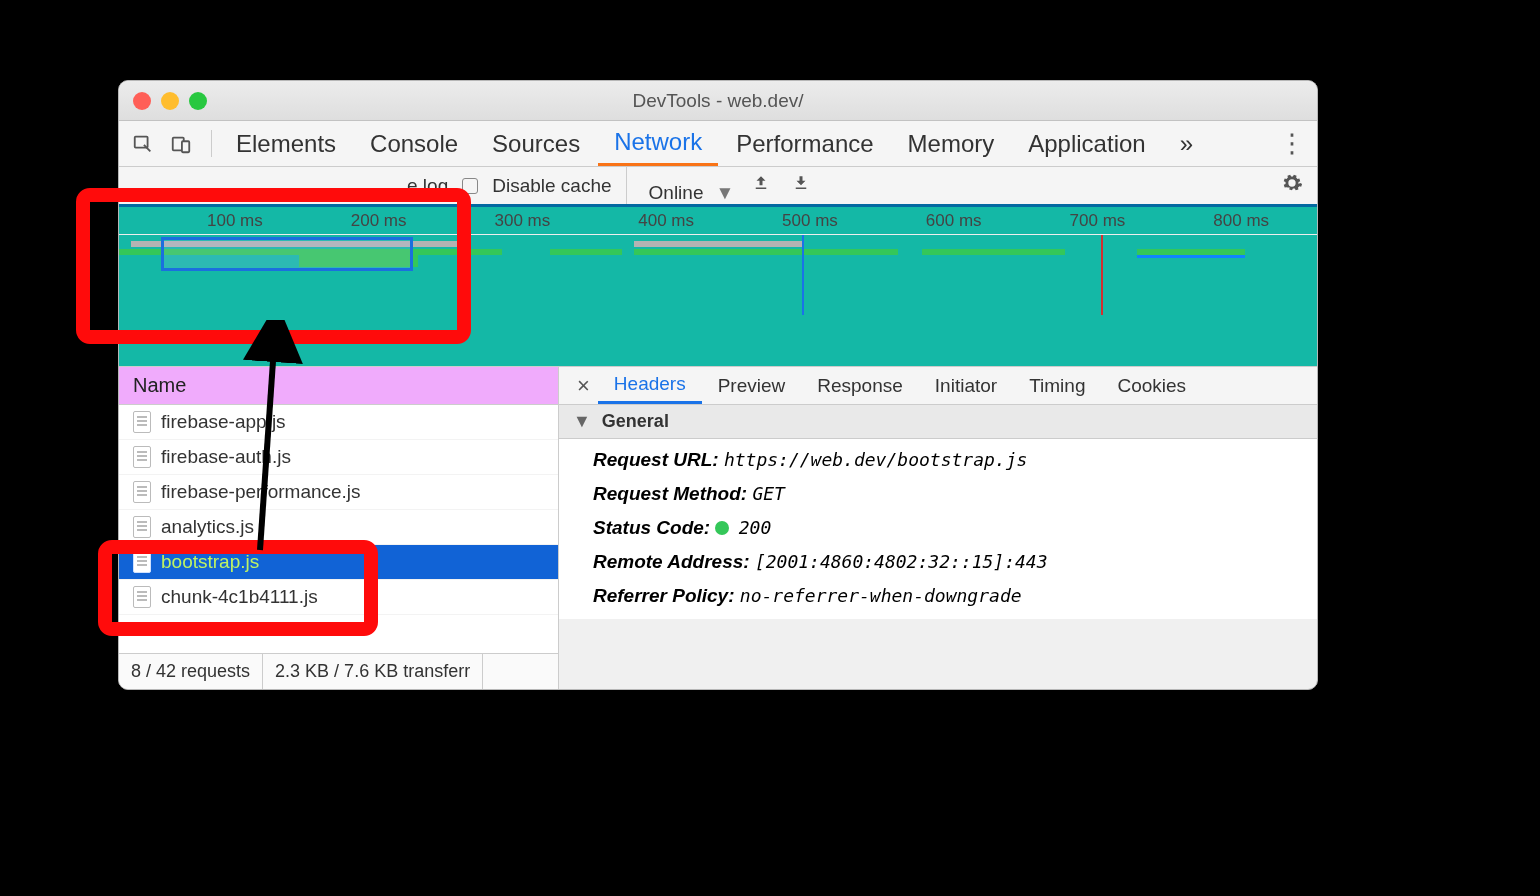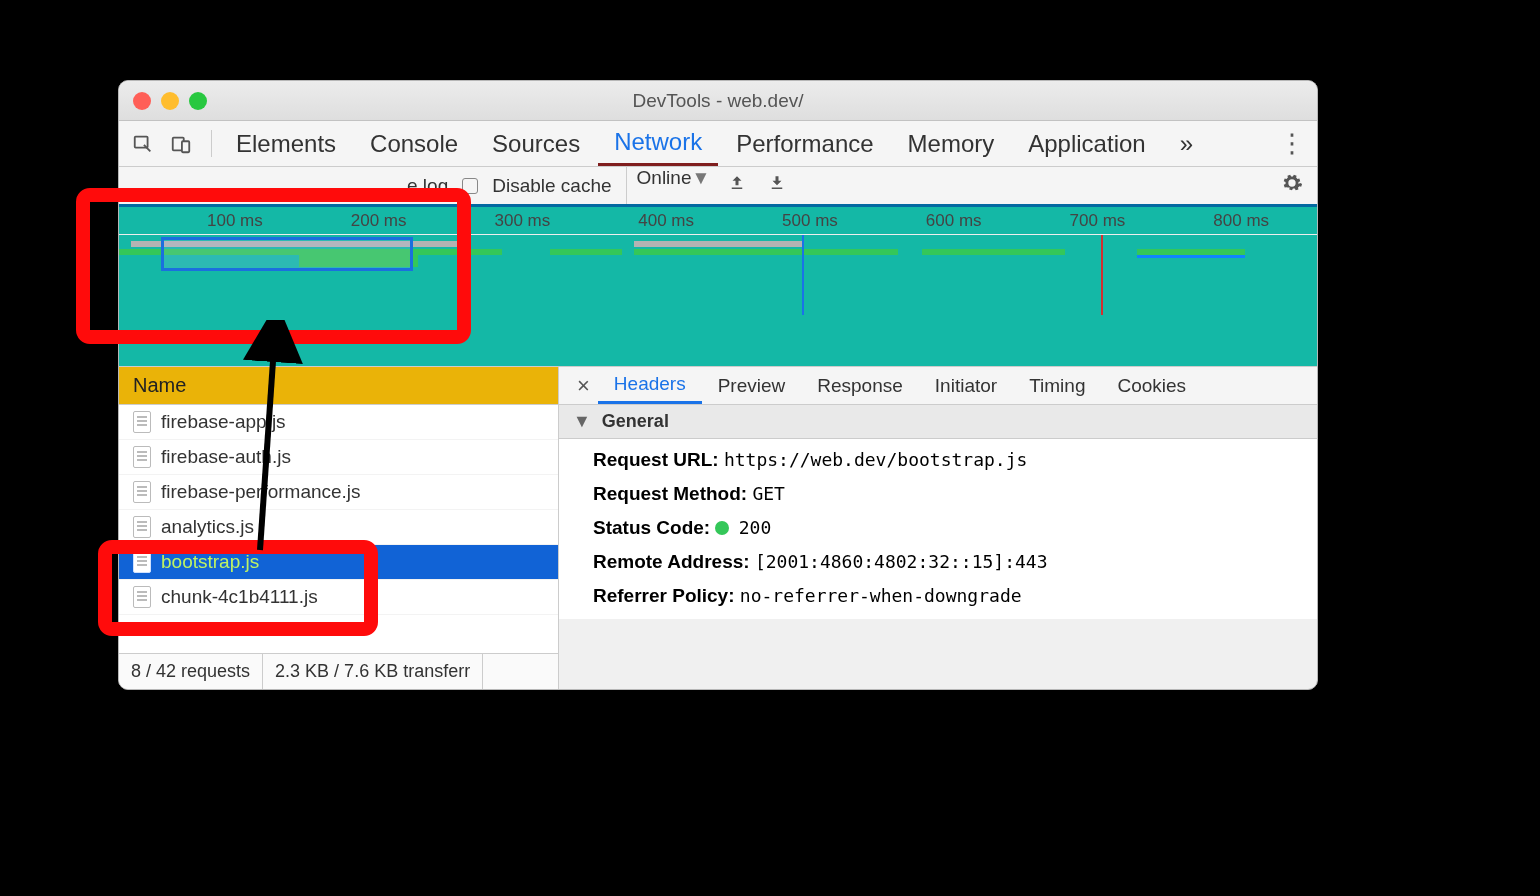--- a/index.html
+++ b/index.html
@@ -41,35 +41,35 @@
     height: 46px;
     display:flex;
     align-items:center;
     background:#f5f5f5;
     border-bottom:1px solid #ccc;
     padding: 0 10px;
     gap: 2px;
   }
   .tabicon { width:28px; height:28px; display:flex; align-items:center; justify-content:center; color:#5a5a5a; margin-right:8px;}
   .tab { padding:0 16px; height:100%; display:flex; align-items:center; color:#333; cursor:pointer; font-size:24px;}
-  .tab.active { color:#1a73e8; border-bottom:3px solid #7f1d1d; }
+  .tab.active { color:#1a73e8; border-bottom:3px solid #f97316; }
   .kebab { margin-left:auto; width:30px; display:flex; align-items:center; justify-content:center; color:#555; font-size:26px; }
   .toolbar {
     height:40px;
     display:flex;
     align-items:center;
     gap:14px;
     padding:0 14px;
     background:#f5f5f5;
     border-bottom:3px solid #0369a1;
     color:#333;
     font-size:19px;
   }
   .toolbar .chk { width:16px; height:16px; border:1px solid #888; border-radius:3px; display:inline-block; }
-  .toolbar .sel { display:flex; align-items:flex-start; padding-left:10px; border-left:1px solid #ccc; height:100%; }
+  .toolbar .sel { display:flex; align-items:flex-end; gap:12px; padding-left:22px; border-left:1px solid #ccc; height:100%; }
   .toolbar .arrow { color:#777; }
   .gear { margin-left:auto; color:#555; }
   .gear svg { width:22px; height:22px; }
   .overview {
     height:160px;
     background:#14b8a6;
     border-bottom:1px solid #ccc;
     position:relative;
   }
   .ruler { height:28px; position:relative; border-bottom:1px solid #eee; }
@@ -81,38 +81,38 @@
   }
   .bar { position:absolute; height:6px; }
   .bar.grey { background:#b3b3b3; }
   .bar.green { background:#34c759; }
   .bar.blue { background:#1084ff; }
   .vline { position:absolute; width:2px; top:0; bottom:0; }
   .vline.blue { background:#1a73e8; }
   .vline.red { background:#d32f2f; }
   .split { display:flex; height:322px; }
   .left-pane { width:440px; border-right:1px solid #ccc; display:flex; flex-direction:column; }
-  .col-header { height:38px; display:flex; align-items:center; padding:0 14px; color:#222; background:#eab308; border-bottom:1px solid #ccc; }
+  .col-header { height:38px; display:flex; align-items:center; padding:0 14px; color:#222; background:#f0abfc; border-bottom:1px solid #ccc; }
   .filelist { flex:1; overflow:hidden; background:#fff; }
   .row { display:flex; align-items:center; padding:6px 14px; gap:10px; font-size:19px; color:#333; border-bottom:1px solid #f3f3f3;}
   .row.selected { background:#1163d6; color:#bef264; }
   .file-icon { width:18px; height:22px; border:1px solid #bbb; background:#fff; border-radius:2px; position:relative; flex:0 0 auto;}
   .file-icon::before { content:""; position:absolute; top:4px; left:3px; right:3px; height:2px; background:#bbb; }
   .file-icon::after { content:""; position:absolute; top:8px; left:3px; right:3px; height:2px; background:#bbb; box-shadow:0 4px 0 #bbb; }
   .row.selected .file-icon { border-color:#cfe1ff; }
   .status { height:36px; border-top:1px solid #ccc; display:flex; align-items:center; font-size:18px; color:#333; background:#fafafa;}
   .status > div { padding:0 12px; border-right:1px solid #ccc; height:100%; display:flex; align-items:center;}
   .right-pane { flex:1; display:flex; flex-direction:column; }
   .dtabs { height:38px; display:flex; align-items:center; background:#f5f5f5; border-bottom:1px solid #ccc; padding:0 10px;}
   .dtabs .close { font-size:22px; color:#555; padding:0 8px; }
   .dtab { padding:0 16px; height:100%; display:flex; align-items:center; font-size:19px; color:#333; cursor:pointer;}
   .dtab.active { color:#1a73e8; border-bottom:3px solid #1a73e8; }
   .section { background:#e9e9e9; border-bottom:1px solid #ccc; padding:6px 14px; font-weight:bold; color:#333; font-size:18px;}
   .section .tri { display:inline-block; margin-right:6px; color:#666;}
-  .props { padding:10px 18px 0 34px; background:#fff; font-size:19px; }
+  .props { padding:10px 18px 0 34px; background:#fff; font-size:19px;font-style:italic; }
   .prop { margin-bottom:12px; }
   .prop .k { font-weight:bold; }
   .prop .v.mono { font-family: Menlo, Consolas, monospace; font-size:18px;}
   .status-dot { display:inline-block; width:14px; height:14px; border-radius:50%; background:#34c759; margin-right:4px; vertical-align:-1px;}
   
   .anno { position:absolute; pointer-events:none; }
   .redbox { border:14px solid #ff0b0b; border-radius:14px; }
   svg.arrow { position:absolute; }
 </style>
 </head>

